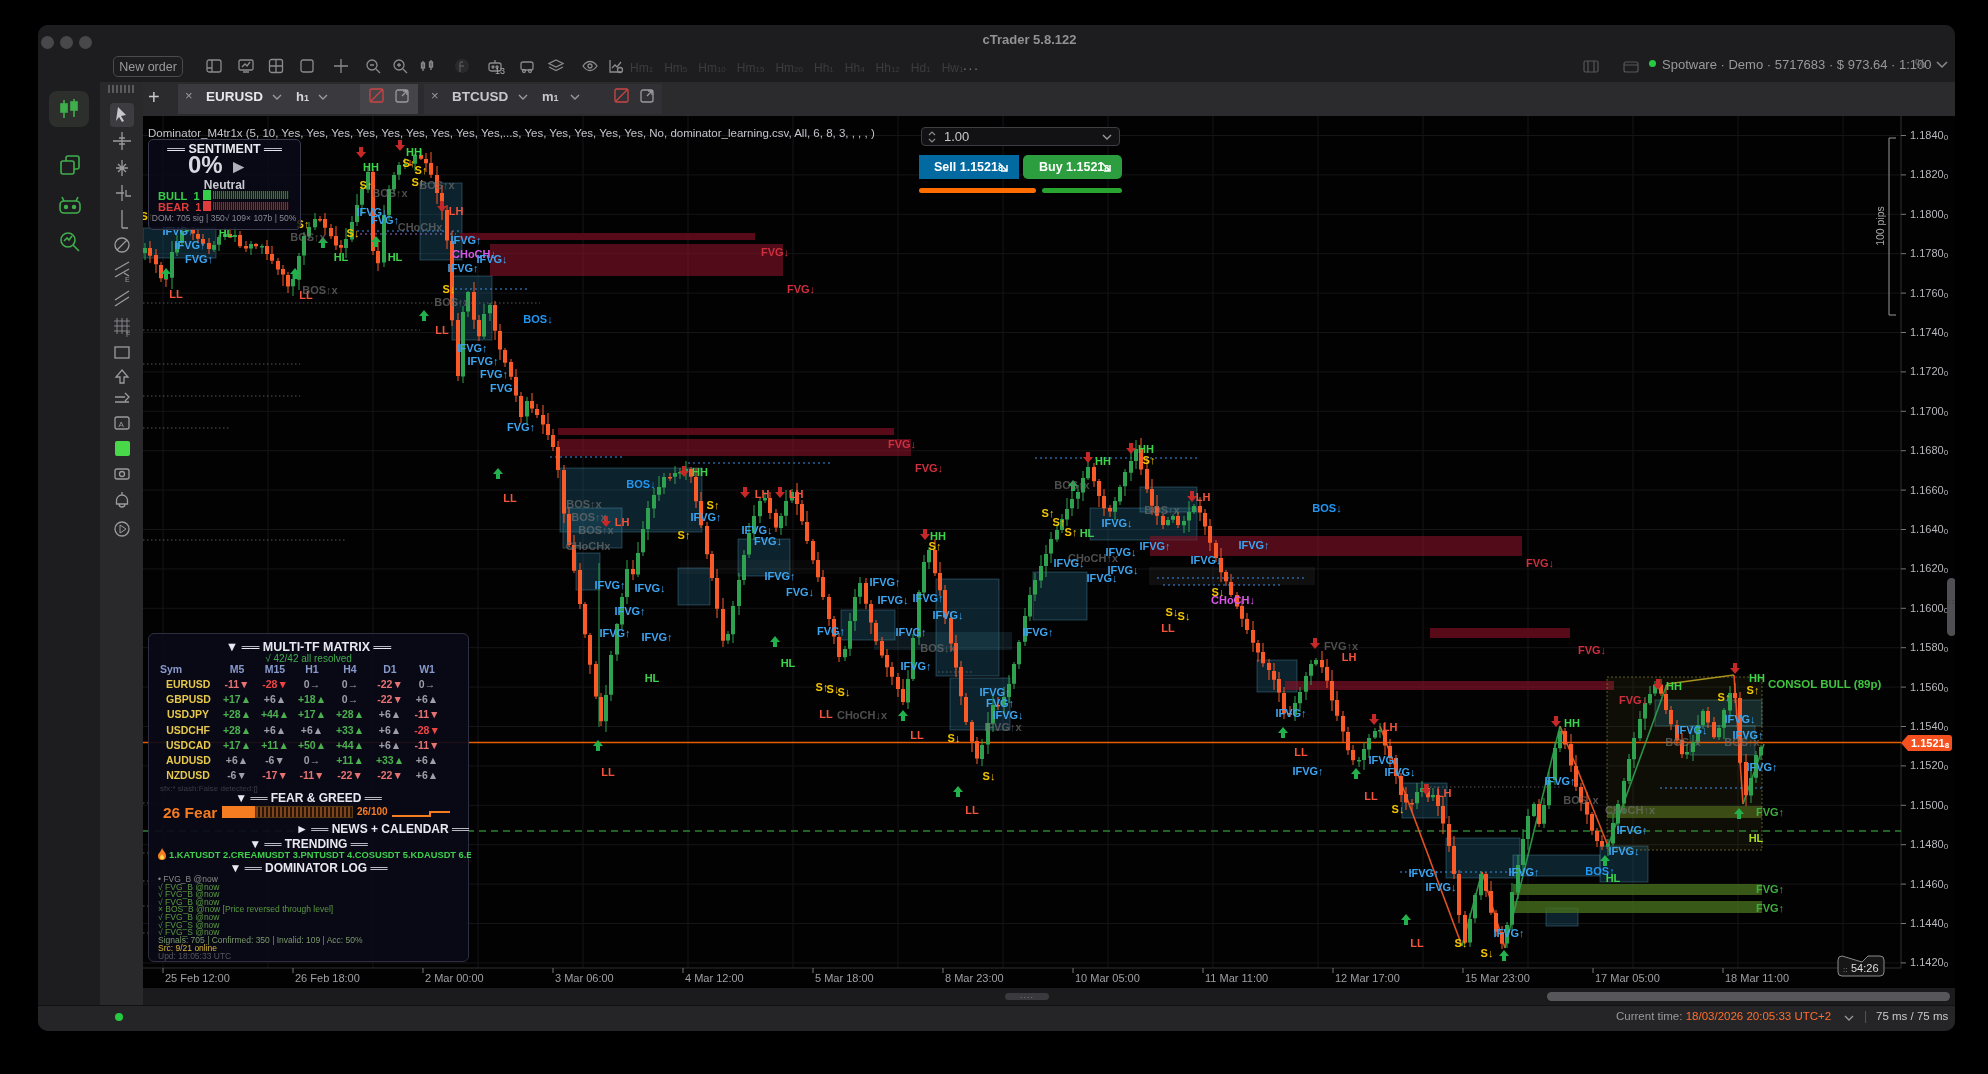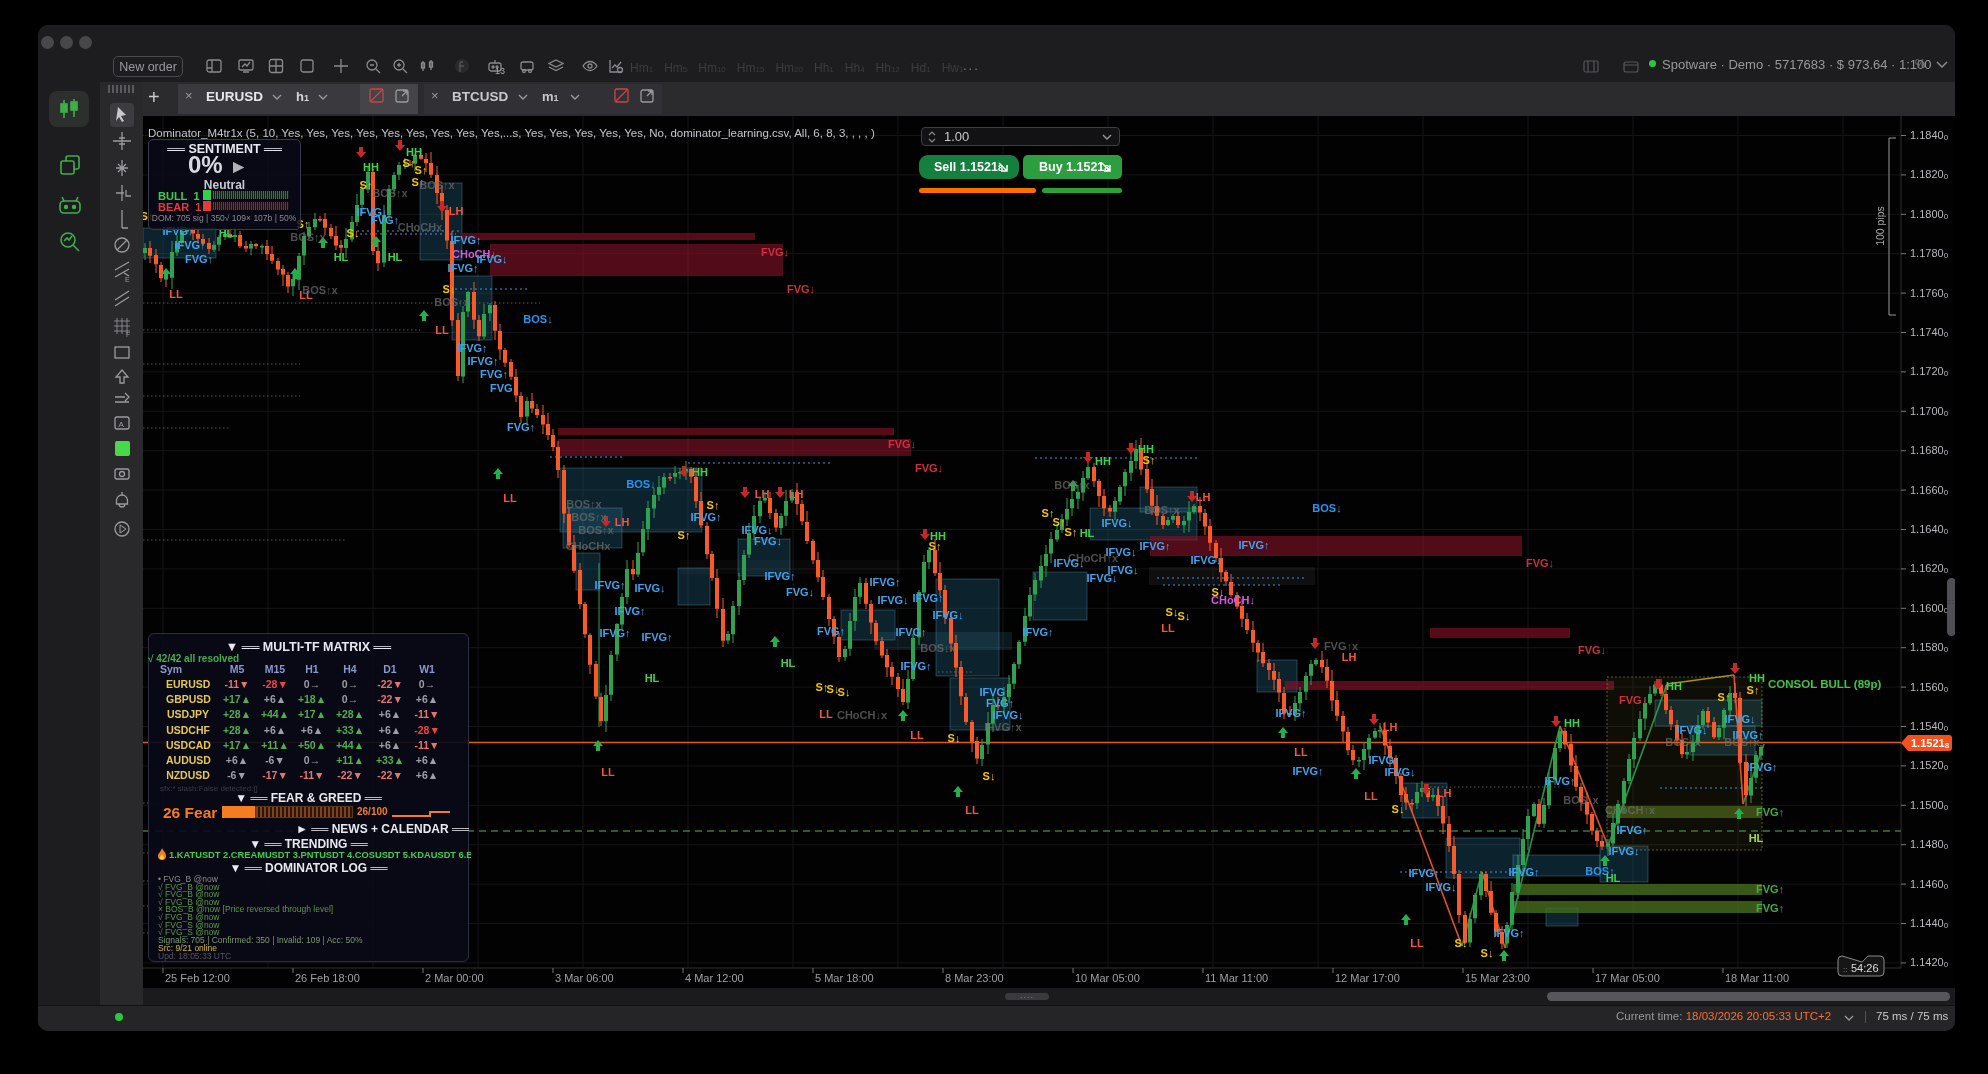--- a/index.html
+++ b/index.html
@@ -1,17 +1,18 @@
 <!DOCTYPE html>
 <html><head><meta charset="utf-8"><style>*{margin:0;padding:0;box-sizing:border-box}body{width:1988px;height:1074px;background:#000;font-family:"Liberation Sans",sans-serif;position:relative;overflow:hidden}</style></head><body>
 <div style="position:absolute;left:38px;top:25px;width:1917px;height:1006px;background:#1d1d1f;border-radius:10px;overflow:hidden">
     <div style="position:absolute;left:0;top:0;width:100%;height:57px;background:#1d1d20"></div>
     <div style="position:absolute;left:3px;top:11px;width:13px;height:13px;border-radius:50%;background:#48484b"></div>
     <div style="position:absolute;left:22px;top:11px;width:13px;height:13px;border-radius:50%;background:#48484b"></div>
     <div style="position:absolute;left:41px;top:11px;width:13px;height:13px;border-radius:50%;background:#48484b"></div>
+    <div style="position:absolute;left:0;top:7px;width:100%;text-align:center;font-size:13px;font-weight:bold;color:#919196;text-indent:66px">cTrader 5.8.122</div>
     <div style="position:absolute;left:75px;top:31px;width:70px;height:21px;border:1px solid #4a4a4e;border-radius:5px;color:#9a9a9e;font-size:12.5px;text-align:center;line-height:21px">New order</div>
     <svg style="position:absolute;left:100px;top:0" width="560" height="57">
       <svg x="68" y="33" width="16" height="16" viewBox="0 0 16 16" fill="none" stroke="#8a8a8e" stroke-width="1.3">
         <rect x="1" y="2" width="14" height="12" rx="2"></rect>
         <path d="M6 2v12M1 10h5"></path>
       </svg>
       <svg x="100" y="33" width="16" height="16" viewBox="0 0 16 16" fill="none" stroke="#8a8a8e" stroke-width="1.3">
         <rect x="1" y="2" width="14" height="10" rx="1.5"></rect>
         <path d="M4 9l3-3 2 2 3-4"></path>
         <path d="M5 14h6"></path>
@@ -538,21 +539,21 @@
 <div style="position:absolute;left:148px;top:178px;width:153px;text-align:center;font-size:12px;font-weight:bold;color:#c8c8d0">Neutral</div>
 <div style="position:absolute;left:158px;top:190px;font-size:11px;font-weight:bold;color:#35d04a">BULL&nbsp; 1</div>
 <div style="position:absolute;left:203px;top:190px;width:8px;height:10px;background:#35d04a"></div>
 <div style="position:absolute;left:213px;top:191px;width:76px;height:8px;background:repeating-linear-gradient(90deg,rgba(60,150,60,0.8) 0 1px,rgba(20,60,20,0.4) 1px 2px)"></div>
 <div style="position:absolute;left:158px;top:201px;font-size:11px;font-weight:bold;color:#e03c3c">BEAR&nbsp; 1</div>
 <div style="position:absolute;left:203px;top:201px;width:8px;height:10px;background:#e03c3c"></div>
 <div style="position:absolute;left:213px;top:202px;width:76px;height:8px;background:repeating-linear-gradient(90deg,rgba(180,45,45,0.8) 0 1px,rgba(70,15,15,0.4) 1px 2px)"></div>
 <div style="position:absolute;left:148px;top:213px;width:152px;text-align:center;font-size:8.5px;color:#8a8a96">DOM: 705 sig | 350√ 109× 107b | 50%</div>
 <div style="position:absolute;left:148px;top:633px;width:321px;height:329px;background:rgba(10,10,24,0.92);border:1px solid #2e2e40;border-radius:6px"></div>
 <div style="position:absolute;left:148px;top:640px;width:321px;text-align:center;font-size:12.5px;font-weight:bold;color:#e8e8f0">▼ ══ MULTI-TF MATRIX ══</div>
-<div style="position:absolute;left:148px;top:653px;width:321px;font-size:10px;font-weight:bold;color:#3fae4c">√ 42/42 all resolved</div>
+<div style="position:absolute;left:148px;top:653px;width:321px;text-align:center;font-size:10px;font-weight:normal;color:#3fae4c">√ 42/42 all resolved</div>
 <div style="position:absolute;left:148px;top:663px;width:321px;height:12px;font-size:10.5px">
     <span style="position:absolute;left:12px;color:#8899cc;font-weight:bold">Sym</span>
     <span style="position:absolute;left:77px;width:24px;text-align:center;color:#8899cc;font-weight:bold">M5</span>
     <span style="position:absolute;left:115px;width:24px;text-align:center;color:#8899cc;font-weight:bold">M15</span>
     <span style="position:absolute;left:152px;width:24px;text-align:center;color:#8899cc;font-weight:bold">H1</span>
     <span style="position:absolute;left:190px;width:24px;text-align:center;color:#8899cc;font-weight:bold">H4</span>
     <span style="position:absolute;left:230px;width:24px;text-align:center;color:#8899cc;font-weight:bold">D1</span>
     <span style="position:absolute;left:267px;width:24px;text-align:center;color:#8899cc;font-weight:bold">W1</span>
   </div>
 <div style="position:absolute;left:148px;top:678px;width:321px;height:13px;font-size:10.5px">
@@ -650,21 +651,21 @@
 <div style="position:absolute;left:1547px;top:992px;width:403px;height:9px;background:#57575b;border-radius:4.5px"></div>
 <div style="position:absolute;left:1005px;top:993px;width:44px;height:7px;background:#3a3a3e;border-radius:3.5px;text-align:center;line-height:5px;font-size:9px;color:#808084;letter-spacing:1px">....</div>
 <div style="position:absolute;left:921px;top:127px;width:199px;height:19px;background:#121214;border:1px solid #3e3e42;border-radius:4px"></div>
 <svg style="position:absolute;left:927px;top:131px" width="10" height="12" viewBox="0 0 10 12" fill="none" stroke="#8a8a8e" stroke-width="1.2">
     <path d="M2 4l3-3 3 3M2 8l3 3 3-3"></path>
   </svg>
 <div style="position:absolute;left:944px;top:129px;font-size:13px;color:#c8c8cc">1.00</div>
 <svg style="position:absolute;left:1102px;top:134px" width="10" height="7" viewBox="0 0 10 7" fill="none" stroke="#9a9a9e" stroke-width="1.4">
     <path d="M1 1l4 4 4-4"></path>
   </svg>
-<div style="position:absolute;left:919px;top:155px;width:100px;height:24px;background:#15803d;border-radius:9px;color:#fff;font-size:12.5px;font-weight:bold;text-align:left;padding-left:15px;line-height:24px">Sell 1.1521<span style="font-size:9px">8</span></div>
+<div style="position:absolute;left:919px;top:155px;width:100px;height:24px;background:#0369a1;border-radius:0;color:#fff;font-size:12.5px;font-weight:bold;text-align:left;padding-left:15px;line-height:24px">Sell 1.1521<span style="font-size:9px">8</span></div>
 <svg style="position:absolute;left:997px;top:161px" width="12" height="12" viewBox="0 0 12 12" fill="none" stroke="#fff" stroke-width="1.5">
     <path d="M2 2l8 8M10 4v6H4"></path>
   </svg>
 <div style="position:absolute;left:1023px;top:155px;width:99px;height:24px;background:#2c9e3f;border-radius:5px;color:#fff;font-size:12.5px;font-weight:bold;text-align:left;padding-left:16px;line-height:24px">Buy 1.1521<span style="font-size:9px">8</span></div>
 <svg style="position:absolute;left:1100px;top:161px" width="12" height="12" viewBox="0 0 12 12" fill="none" stroke="#fff" stroke-width="1.5">
     <path d="M2 2l8 8M10 4v6H4"></path>
   </svg>
 <div style="position:absolute;left:919px;top:188px;width:117px;height:5px;background:#ff6d00;border-radius:2.5px"></div>
 <div style="position:absolute;left:1042px;top:188px;width:80px;height:5px;background:#28a430;border-radius:2.5px"></div>
 </body></html>

